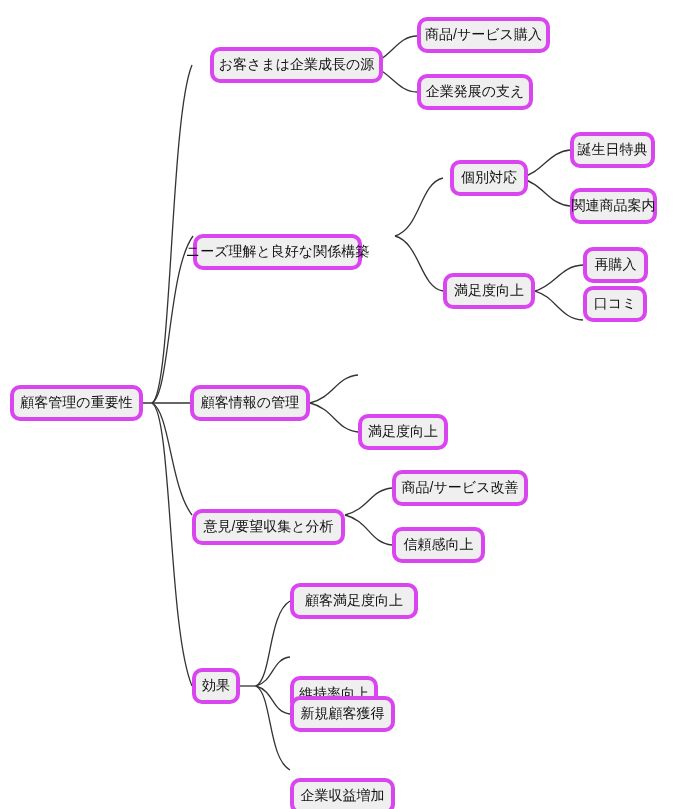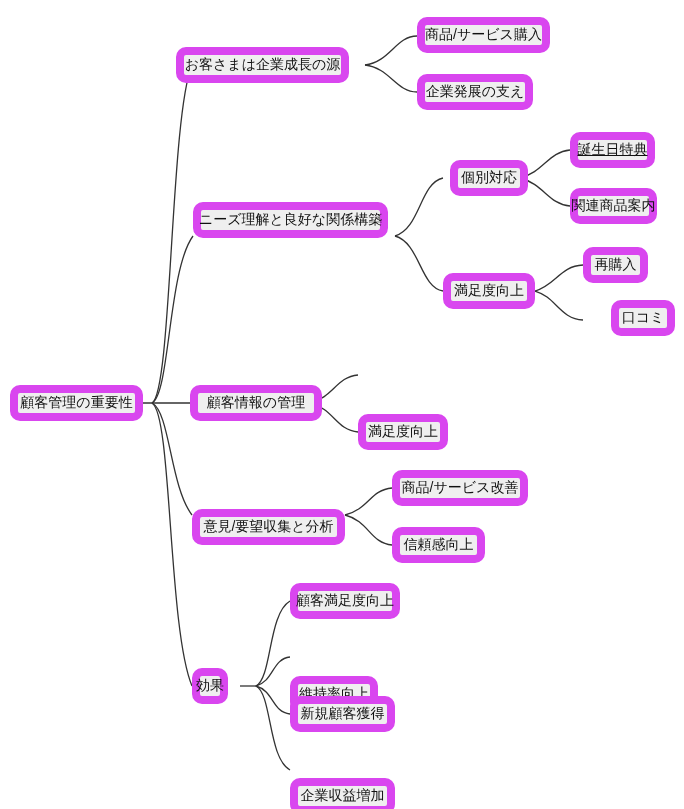--- a/index.html
+++ b/index.html
@@ -27,21 +27,21 @@
     stroke: #333333;
     stroke-width: 1.3;
   }
   .node {
     position: absolute;
     transform: translateY(-50%);
     box-sizing: border-box;
     height: 36px;
     padding: 0 6px;
     background: #efefef;
-    border: 8px solid #d946ef;
+    border: 4px solid #d946ef;
     border-radius: 10px;
     display: flex;
     align-items: center;
     justify-content: center;
     font-size: 14px;
     color: #111111;
     white-space: nowrap;
   }
 </style>
 </head>
@@ -77,38 +77,38 @@
 
     <path d="M240,686 H256"></path>
     <path d="M256,686 C272,678 268,614 290,601"></path>
     <path d="M256,686 C274,681 272,659 290,657"></path>
     <path d="M256,686 C274,691 272,712 290,714"></path>
     <path d="M256,686 C272,694 268,758 290,770"></path>
   </svg>
 
   <div class="node" style="left:10px; top:403px; width:133px;">顧客管理の重要性</div>
 
-  <div class="node" style="left:176px; top:65px; width:173px;">お客さまは企業成長の源</div>
+  <div class="node" style="left:210px; top:65px; width:173px;">お客さまは企業成長の源</div>
   <div class="node" style="left:417px; top:35px; width:133px;">商品/サービス購入</div>
   <div class="node" style="left:417px; top:92px; width:116px;">企業発展の支え</div>
 
-  <div class="node" style="left:193px; top:220px; width:195px;">ニーズ理解と良好な関係構築</div>
+  <div class="node" style="left:193px; top:252px; width:169px;">ニーズ理解と良好な関係構築</div>
   <div class="node" style="left:450px; top:178px; width:78px;">個別対応</div>
-  <div class="node" style="left:570px; top:150px; width:85px;text-decoration:underline;">誕生日特典</div>
+  <div class="node" style="left:570px; top:150px; width:85px;">誕生日特典</div>
   <div class="node" style="left:570px; top:206px; width:87px;">関連商品案内</div>
   <div class="node" style="left:443px; top:291px; width:92px;">満足度向上</div>
   <div class="node" style="left:583px; top:265px; width:65px;">再購入</div>
-  <div class="node" style="left:583px; top:318px; width:64px;margin-left:28px;">口コミ</div>
+  <div class="node" style="left:583px; top:304px; width:64px;">口コミ</div>
 
-  <div class="node" style="left:190px; top:403px; width:132px;">顧客情報の管理</div>
+  <div class="node" style="left:190px; top:403px; width:120px;">顧客情報の管理</div>
   <div class="node" style="left:358px; top:432px; width:90px;">満足度向上</div>
 
   <div class="node" style="left:192px; top:527px; width:153px;">意見/要望収集と分析</div>
   <div class="node" style="left:392px; top:488px; width:136px;">商品/サービス改善</div>
   <div class="node" style="left:392px; top:545px; width:93px;">信頼感向上</div>
 
-  <div class="node" style="left:192px; top:686px; width:36px;">効果</div>
-  <div class="node" style="left:290px; top:601px; width:110px;">顧客満足度向上</div>
+  <div class="node" style="left:192px; top:686px; width:48px;">効果</div>
+  <div class="node" style="left:290px; top:601px; width:128px;">顧客満足度向上</div>
   <div class="node" style="left:290px; top:657px; width:88px;margin-top:37px;">維持率向上</div>
   <div class="node" style="left:290px; top:714px; width:105px;">新規顧客獲得</div>
   <div class="node" style="left:290px; top:796px; width:105px;">企業収益増加</div>
 
 </div>
 
 </body></html>

